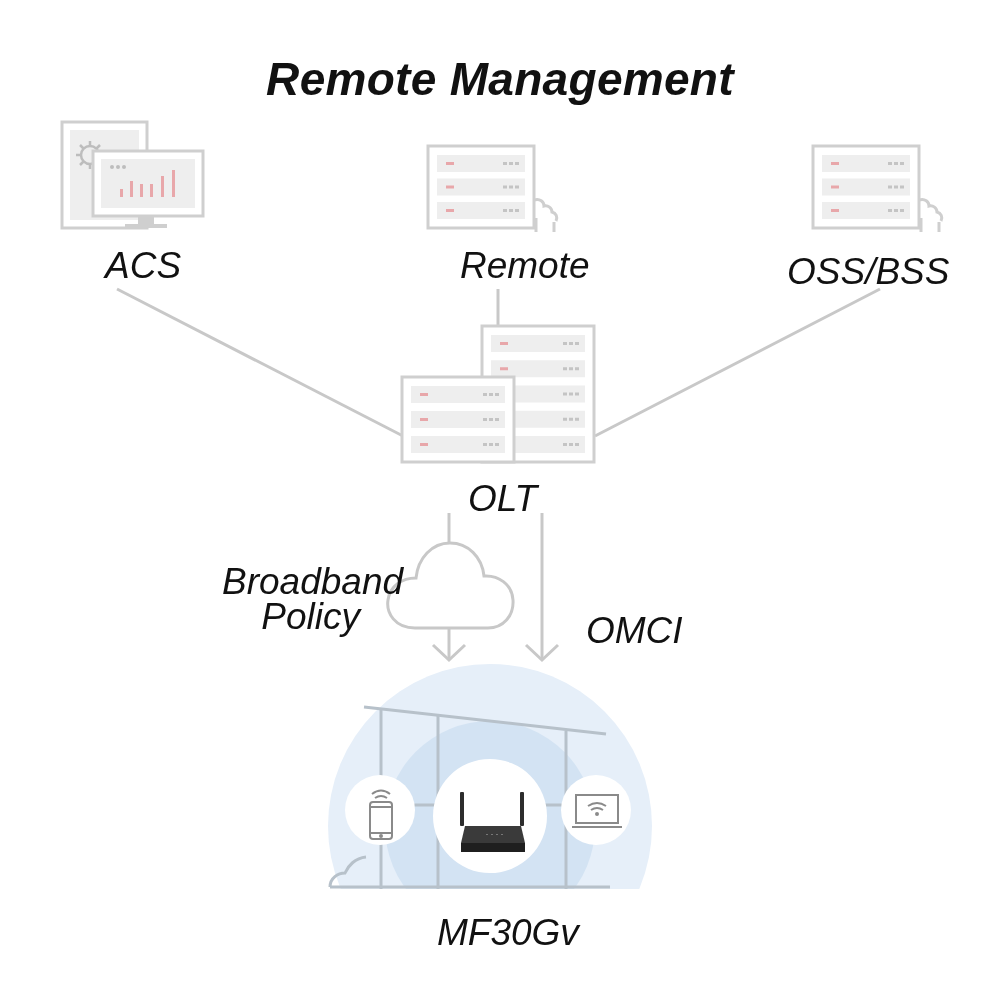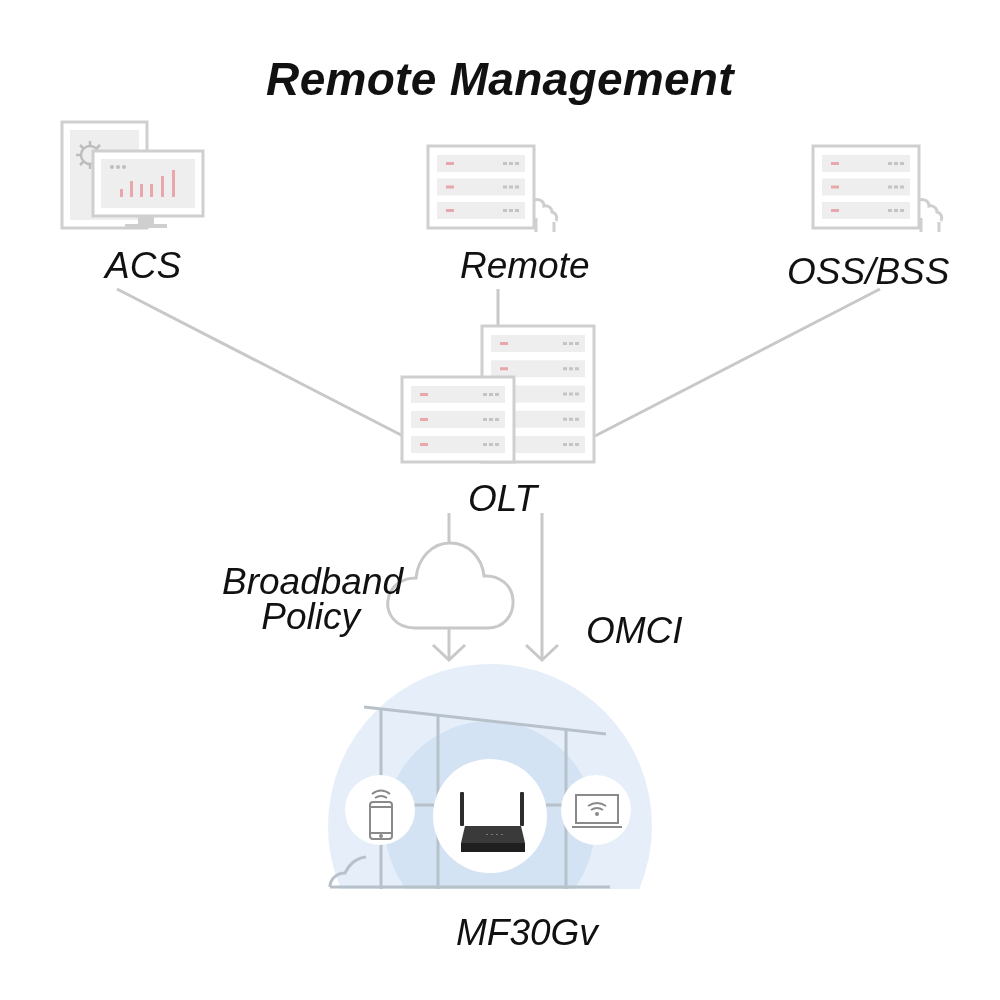--- a/index.html
+++ b/index.html
@@ -202,13 +202,13 @@
   </g>
 </svg>
 
 <div class="abs lbl" style="left:105px; top:245px;">ACS</div>
 <div class="abs lbl" style="left:460px; top:245px;">Remote</div>
 <div class="abs lbl" style="left:787px; top:251px;">OSS/BSS</div>
 <div class="abs lbl" style="left:468px; top:478px;">OLT</div>
 <div class="abs lbl" style="left:222px; top:561px; width:151px; text-align:center;">Broadband</div>
 <div class="abs lbl" style="left:209px; top:596px; width:151px; text-align:right;">Policy</div>
 <div class="abs lbl" style="left:586px; top:574px;margin-top:36px;">OMCI</div>
-<div class="abs lbl" style="left:456px; top:912px;">MF30Gv</div>
+<div class="abs lbl" style="left:437px; top:912px;">MF30Gv</div>
 
 </body></html>

